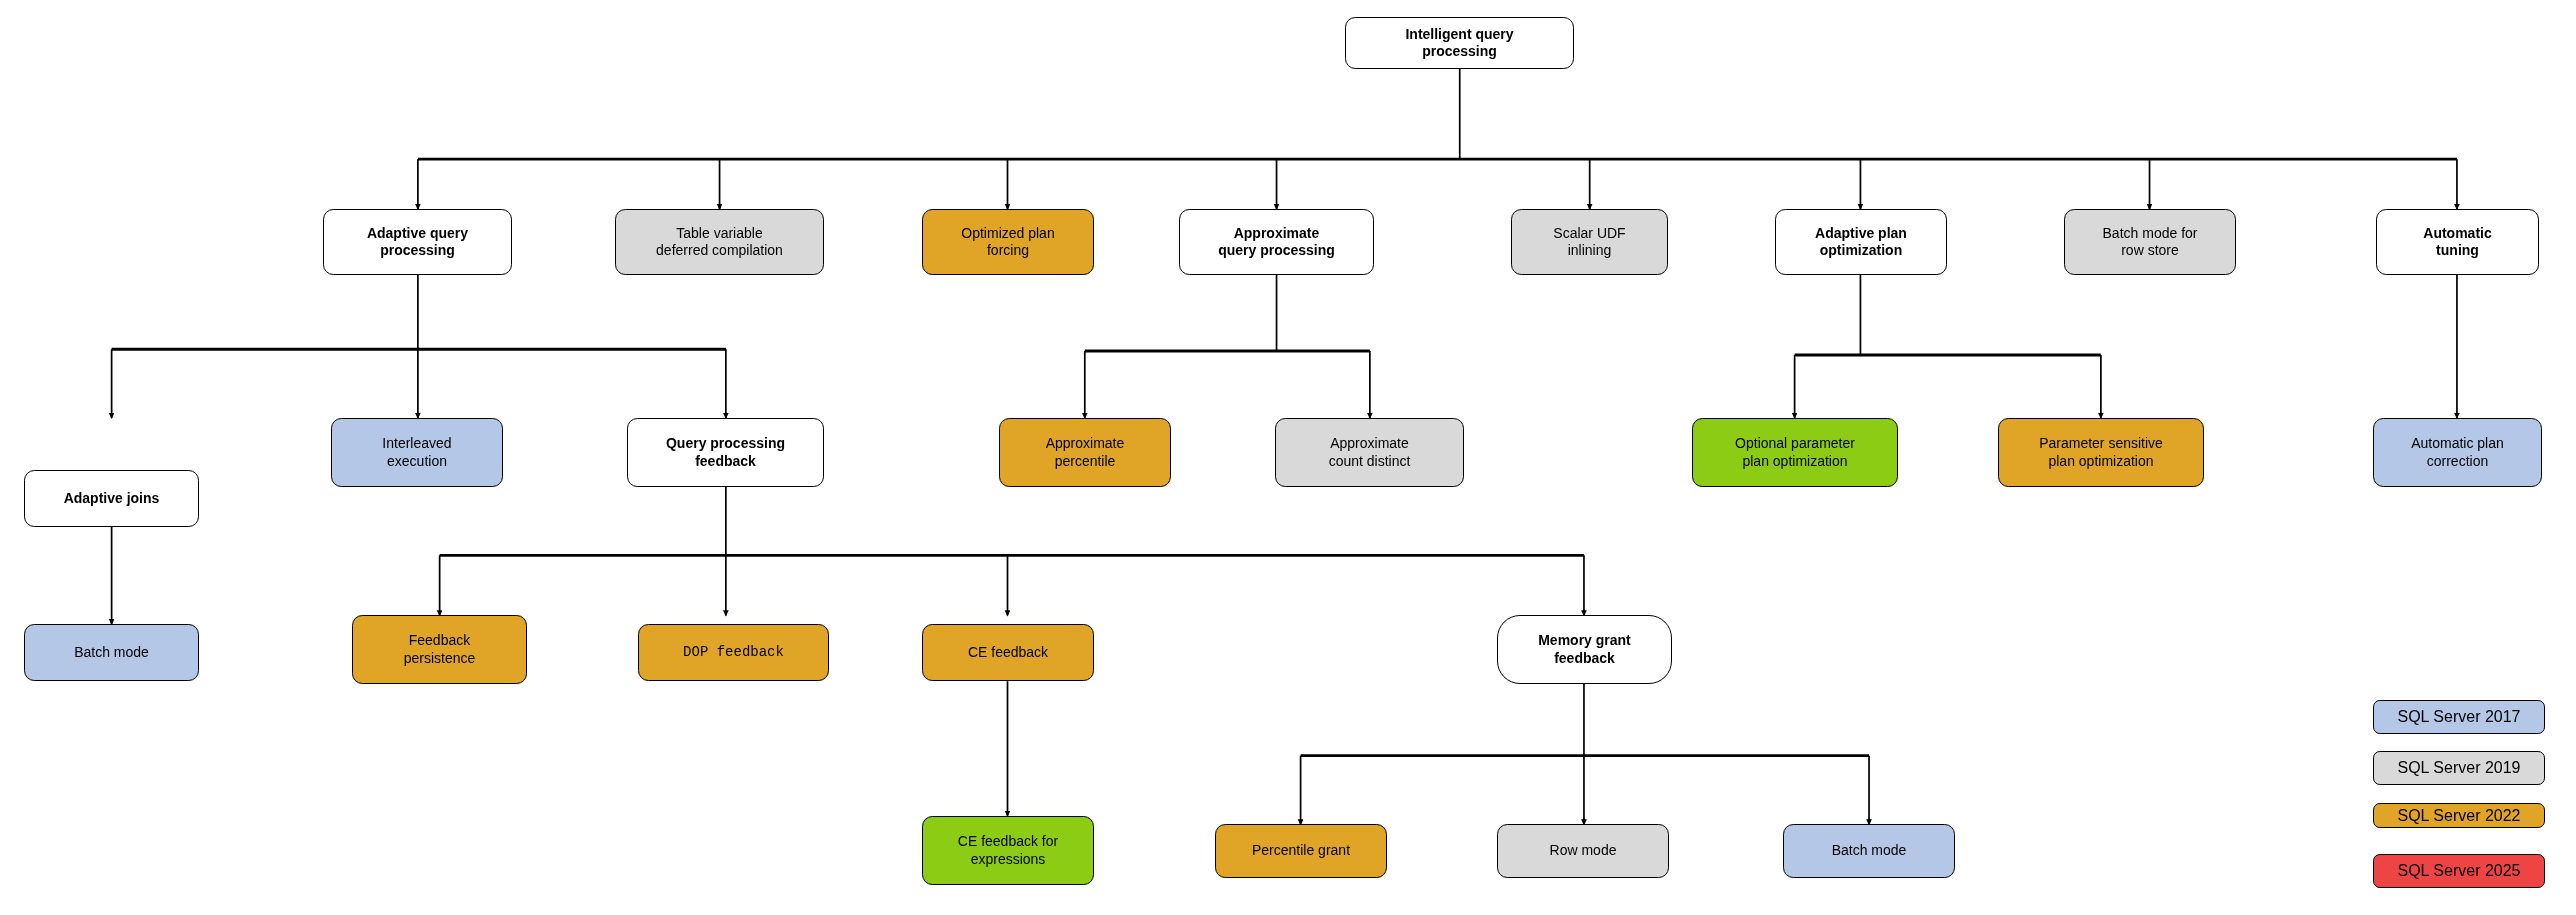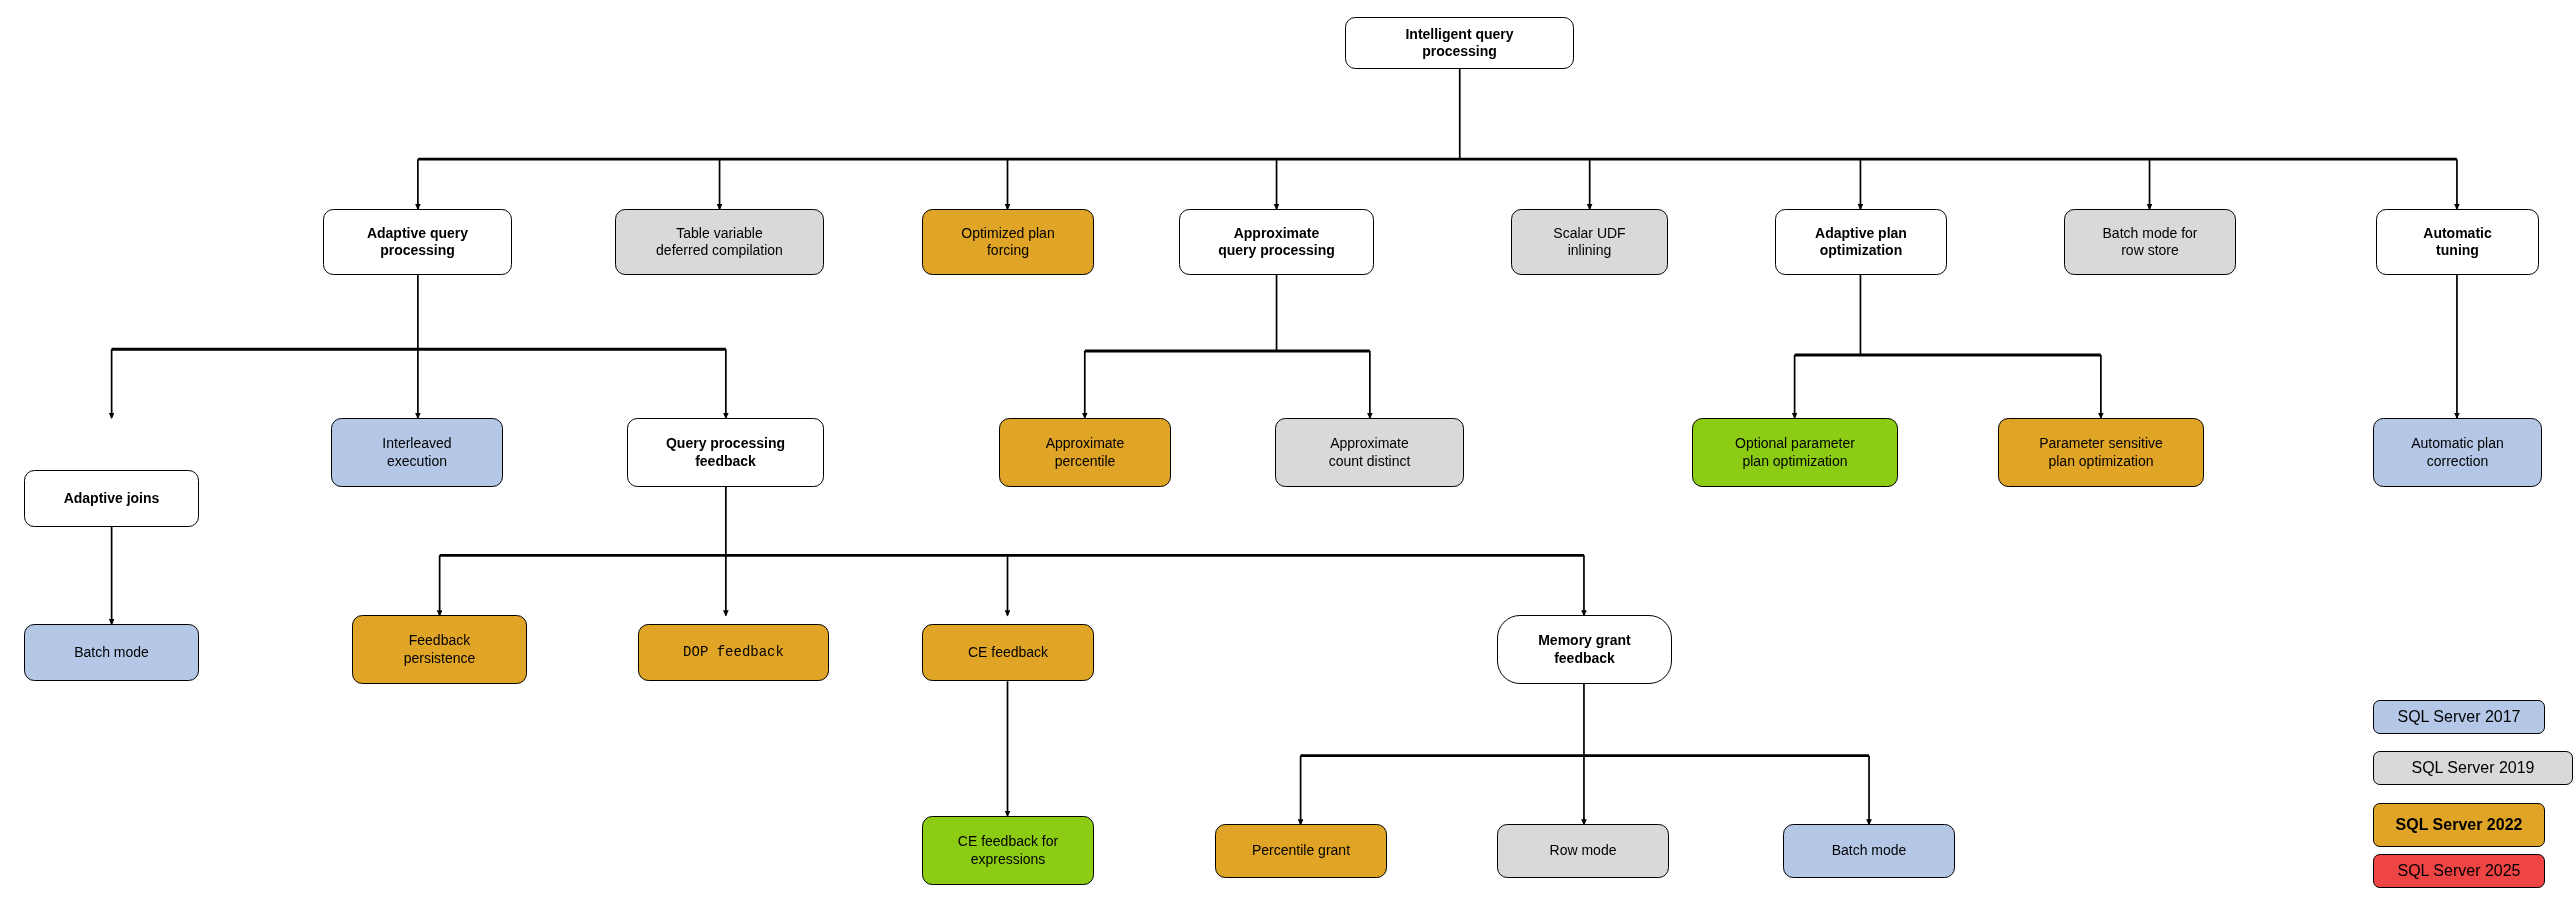--- a/index.html
+++ b/index.html
@@ -206,24 +206,24 @@
         <span class="label">Row mode</span>
       </div>
       <div class="node blue" style="left: 1783px; top: 824px; width: 172px; height: 54px;">
         <span class="label">Batch mode</span>
       </div>
     </div>
   <div id="legend-layer">
       <div class="legend-item blue" style="background: rgb(180, 199, 231); left: 2373px; top: 700px; width: 172px; height: 34px;">
         <span>SQL Server 2017</span>
       </div>
-      <div class="legend-item gray" style="background: rgb(217, 217, 217); left: 2373px; top: 751px; width: 200px; height: 34px;">
+      <div class="legend-item gray" style="background: rgb(217, 217, 217); left: 2373px; top: 751px; width: 172px; height: 34px;">
         <span>SQL Server 2019</span>
       </div>
-      <div class="legend-item gold" style="background: rgb(224, 165, 38); left: 2373px; top: 803px; width: 172px; height: 44px; font-weight: bold;">
+      <div class="legend-item gold" style="background: rgb(224, 165, 38); left: 2373px; top: 803px; width: 172px; height: 25px;">
         <span>SQL Server 2022</span>
       </div>
       <div class="legend-item green" style="background: #ef4444; left: 2373px; top: 854px; width: 172px; height: 34px;">
         <span>SQL Server 2025</span>
       </div>
     </div>
 </div>
 
 
 </body></html>

